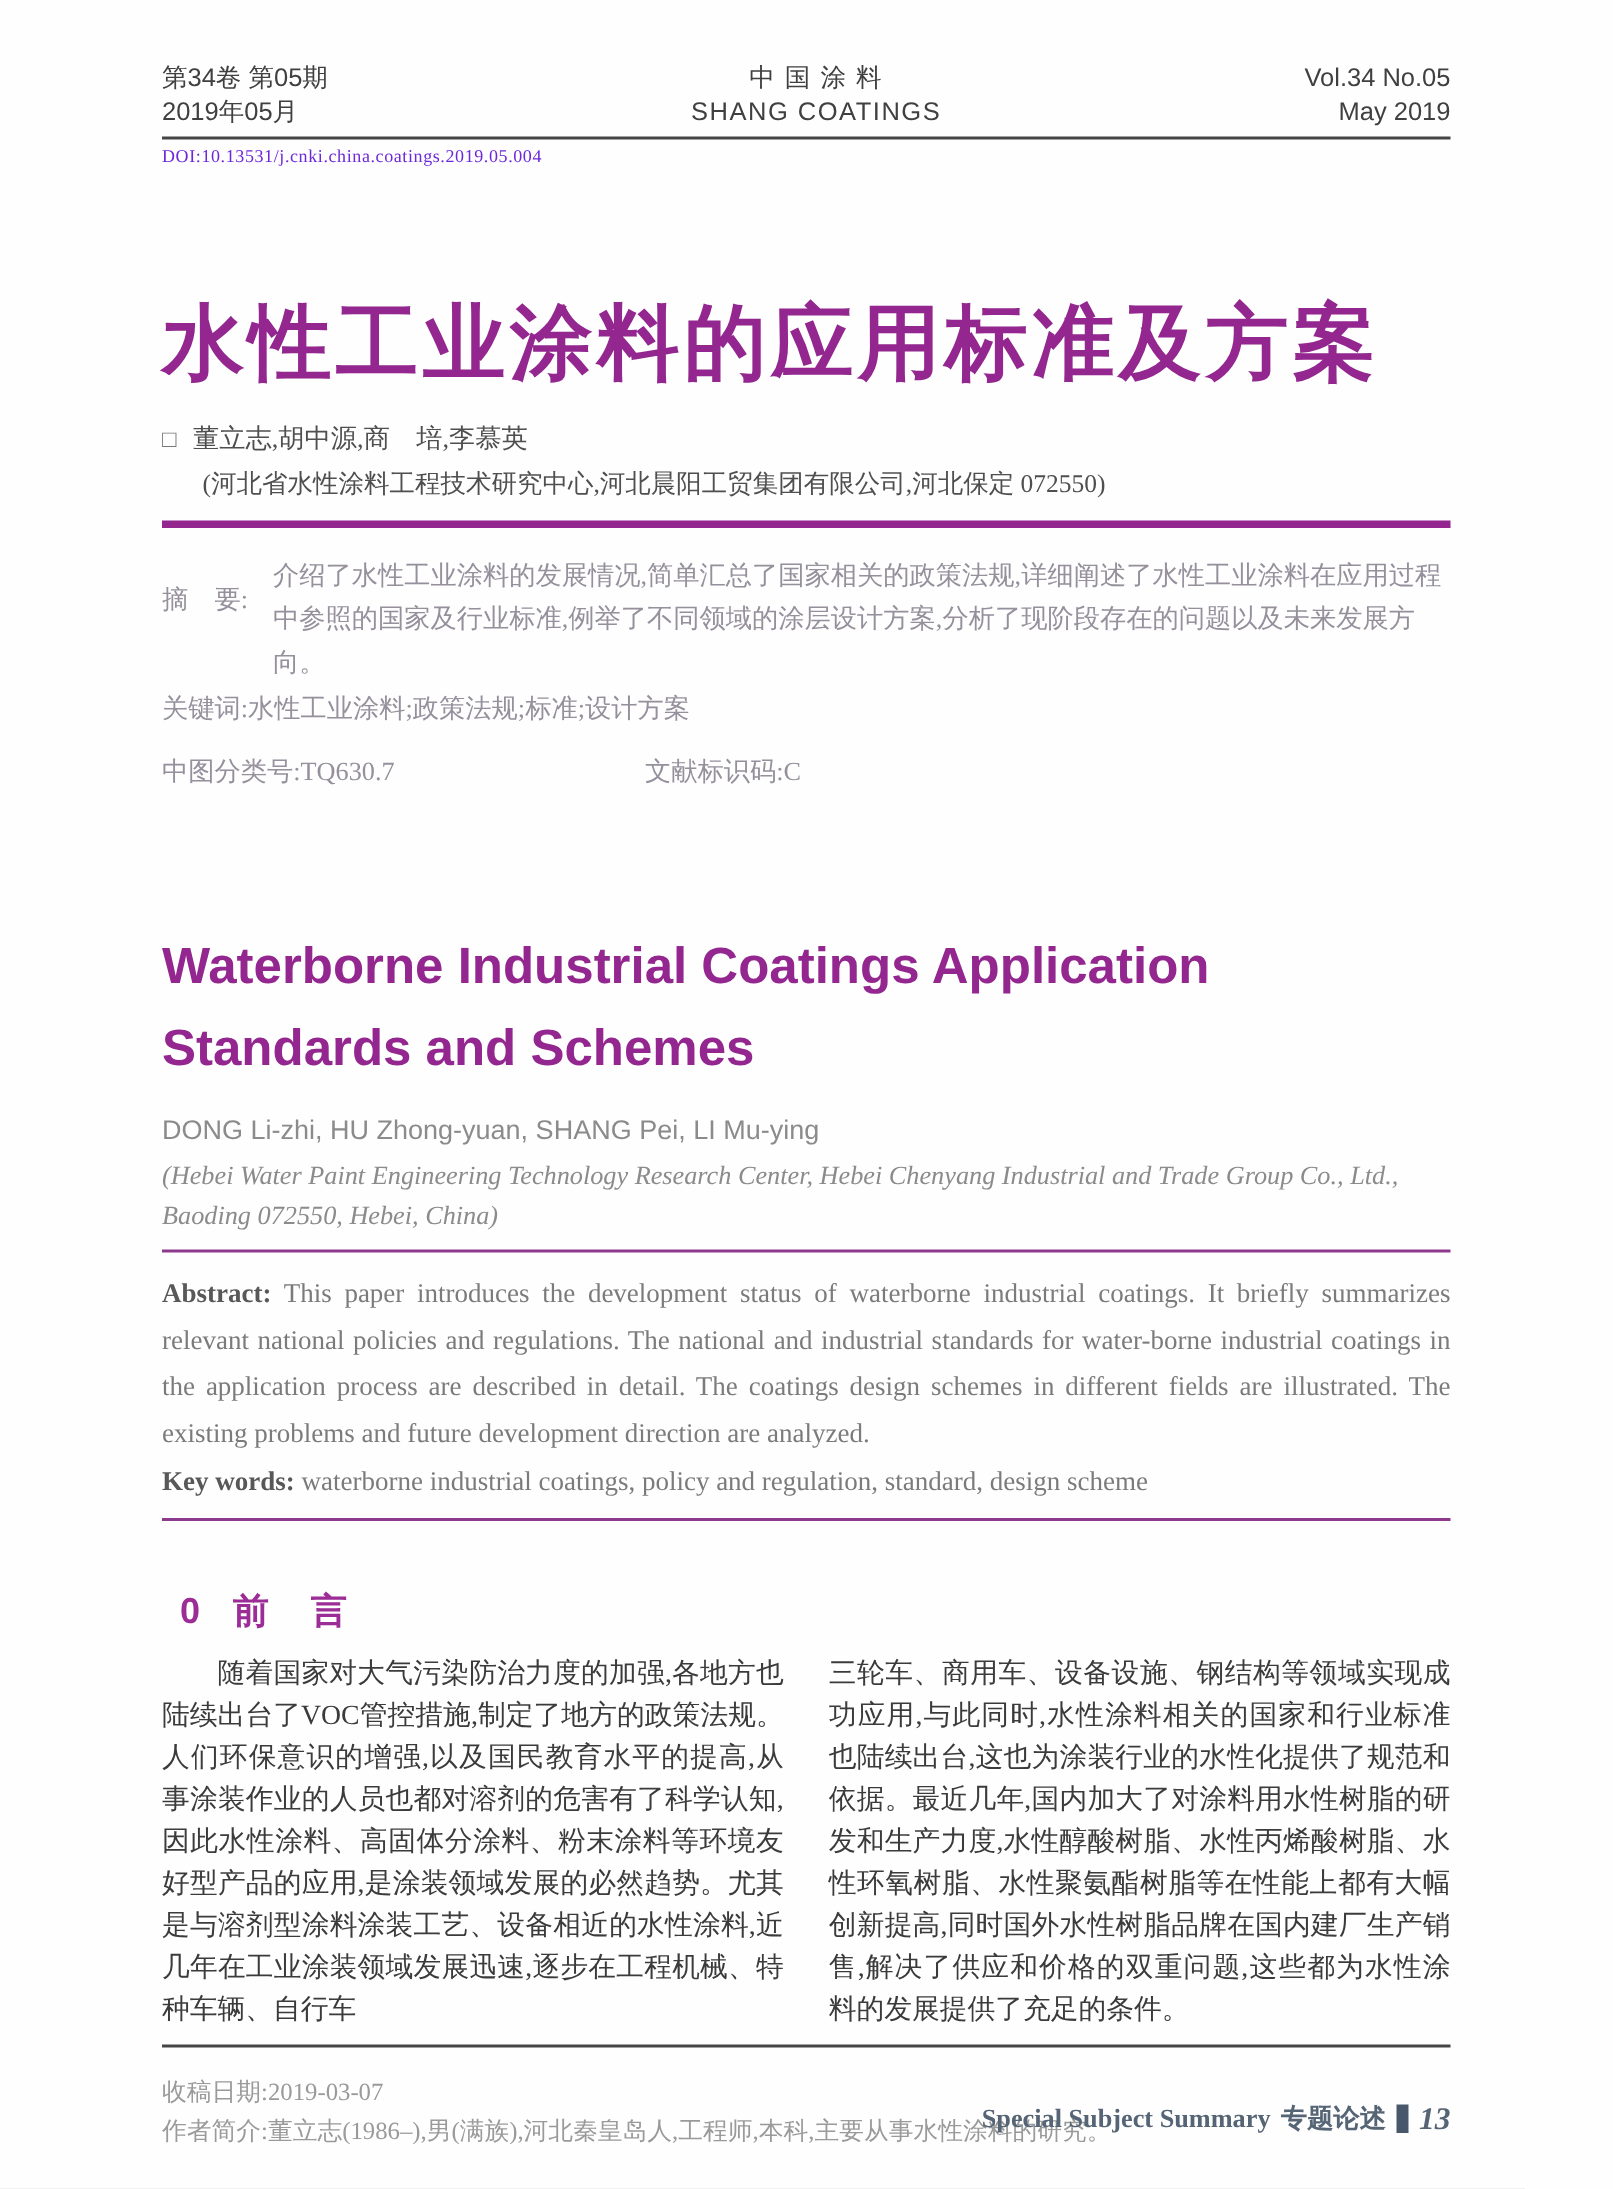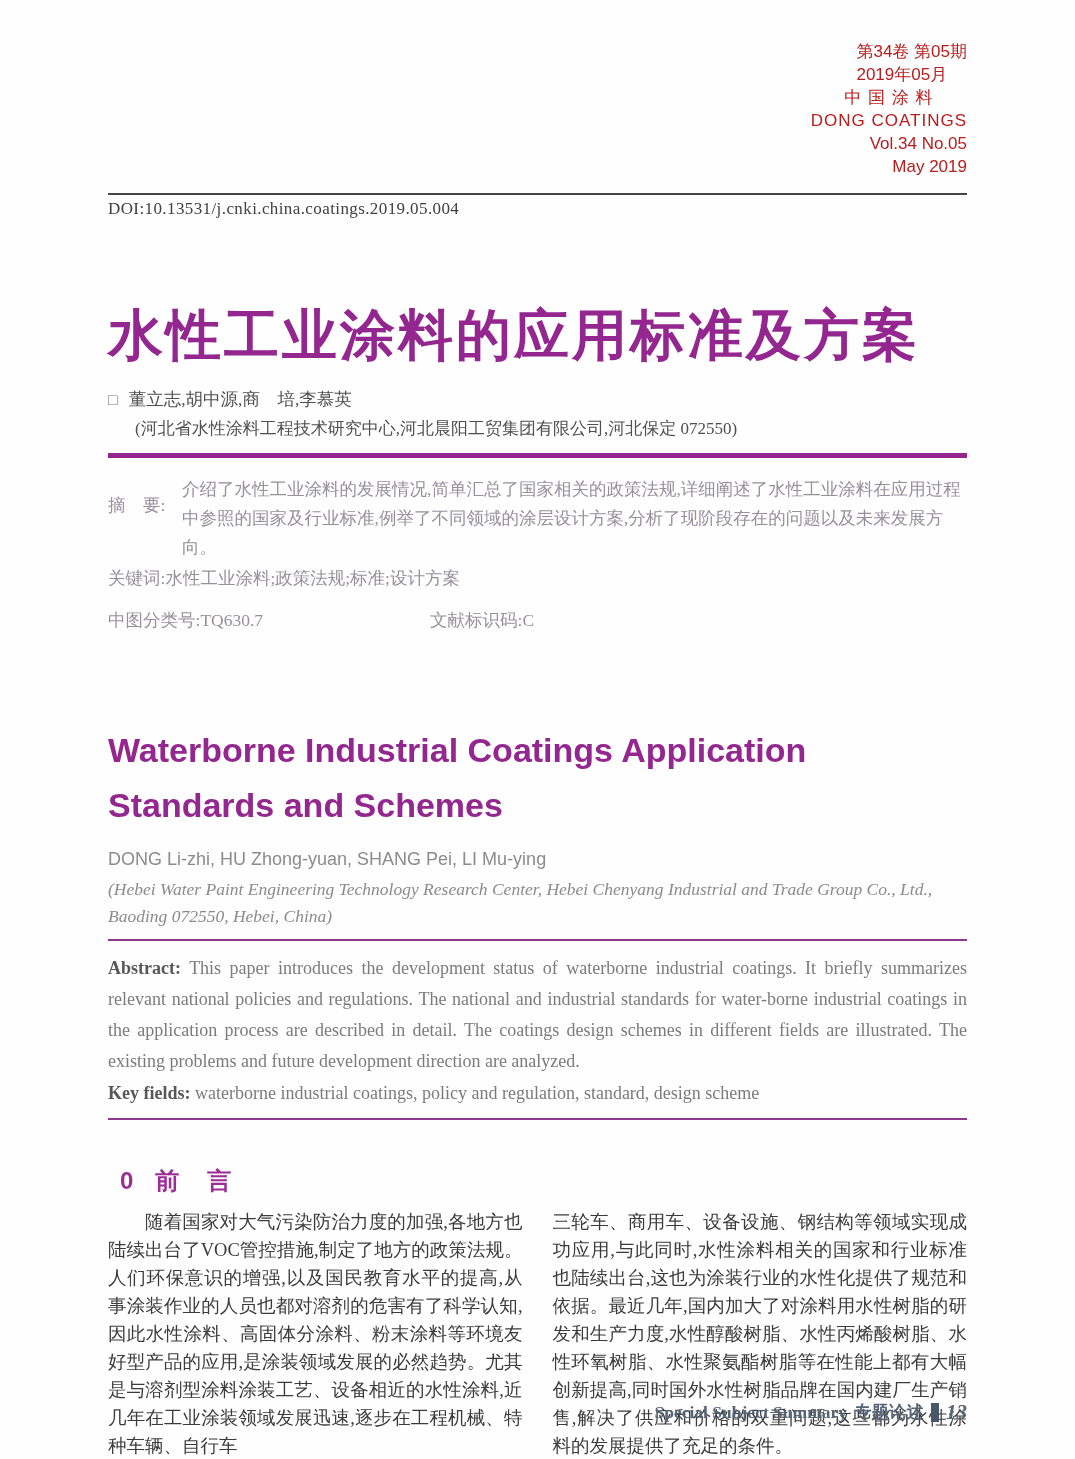--- a/index.html
+++ b/index.html
@@ -10,31 +10,31 @@
     background:#fefefe;
     overflow:hidden;
     font-family:"Liberation Serif","DejaVu Serif",serif;
     color:#3b3b3b;
   }
   .content { padding:0 108px; }
 
   
   .page-header {
     display:flex; justify-content:space-between; align-items:flex-end;
-    padding-top:40px; padding-bottom:15px;
+    padding-top:40px; padding-bottom:5px;
     border-bottom:2px solid #454545;
-    color:#b91c1c;
-    font-family:"Liberation Sans","DejaVu Sans",sans-serif;
-    font-size:17px; line-height:23px;flex-direction:column;
+    color:#404040;
+    font-family:"Liberation Sans","DejaVu Sans",sans-serif;
+    font-size:17px; line-height:23px;
   }
   .hc-center { text-align:center; letter-spacing:1px; }
   .hc-right  { text-align:right; }
   .doi-line {
     margin-top:4px;
-    font-size:17px; color:#404040; letter-spacing:0.4px;font-family:Liberation Serif, serif;
+    font-size:12px; color:#6d28d9; letter-spacing:0.4px;font-family:Liberation Serif, serif;
   }
 
   
   .title-cn {
     margin:80px 0 0 0;
     font-family:"Liberation Sans","DejaVu Sans",sans-serif;
     font-weight:bold;
     font-size:55px; line-height:72px;
     letter-spacing:3px;
     color:#93278f;
@@ -127,21 +127,21 @@
 <div class="page">
   <div class="content">
 
     <div class="page-header">
       <div class="hc-left">
         <div>第34卷 第05期</div>
         <div>2019年05月</div>
       </div>
       <div class="hc-center">
         <div>中 国 涂 料</div>
-        <div>DONG COATINGS</div>
+        <div>SHANG COATINGS</div>
       </div>
       <div class="hc-right">
         <div>Vol.34 No.05</div>
         <div>May 2019</div>
       </div>
     </div>
     <div class="doi-line">DOI:10.13531/j.cnki.china.coatings.2019.05.004</div>
 
     <h1 class="title-cn">水性工业涂料的应用标准及方案</h1>
 
@@ -169,21 +169,21 @@
     <div class="authors-en">DONG Li-zhi, HU Zhong-yuan, SHANG Pei, LI Mu-ying</div>
     <div class="affiliation-en">(Hebei Water Paint Engineering Technology Research Center, Hebei Chenyang Industrial and Trade Group Co., Ltd., Baoding 072550, Hebei, China)</div>
 
     <div class="thin-rule"></div>
 
     <p class="abstract-en">
       <span class="blabel">Abstract:</span>
       <span>This paper introduces the development status of waterborne industrial coatings. It briefly summarizes relevant national policies and regulations. The national and industrial standards for water-borne industrial coatings in the application process are described in detail. The coatings design schemes in different fields are illustrated. The existing problems and future development direction are analyzed.</span>
     </p>
     <p class="keywords-en">
-      <span class="blabel">Key fields:</span>
+      <span class="blabel">Key words:</span>
       <span>waterborne industrial coatings, policy and regulation, standard, design scheme</span>
     </p>
 
     <div class="thin-rule"></div>
 
     <div class="section">
       <h3 class="section-heading">
         <span class="sec-num">0</span><span>前　言</span>
       </h3>
       <div class="columns">

